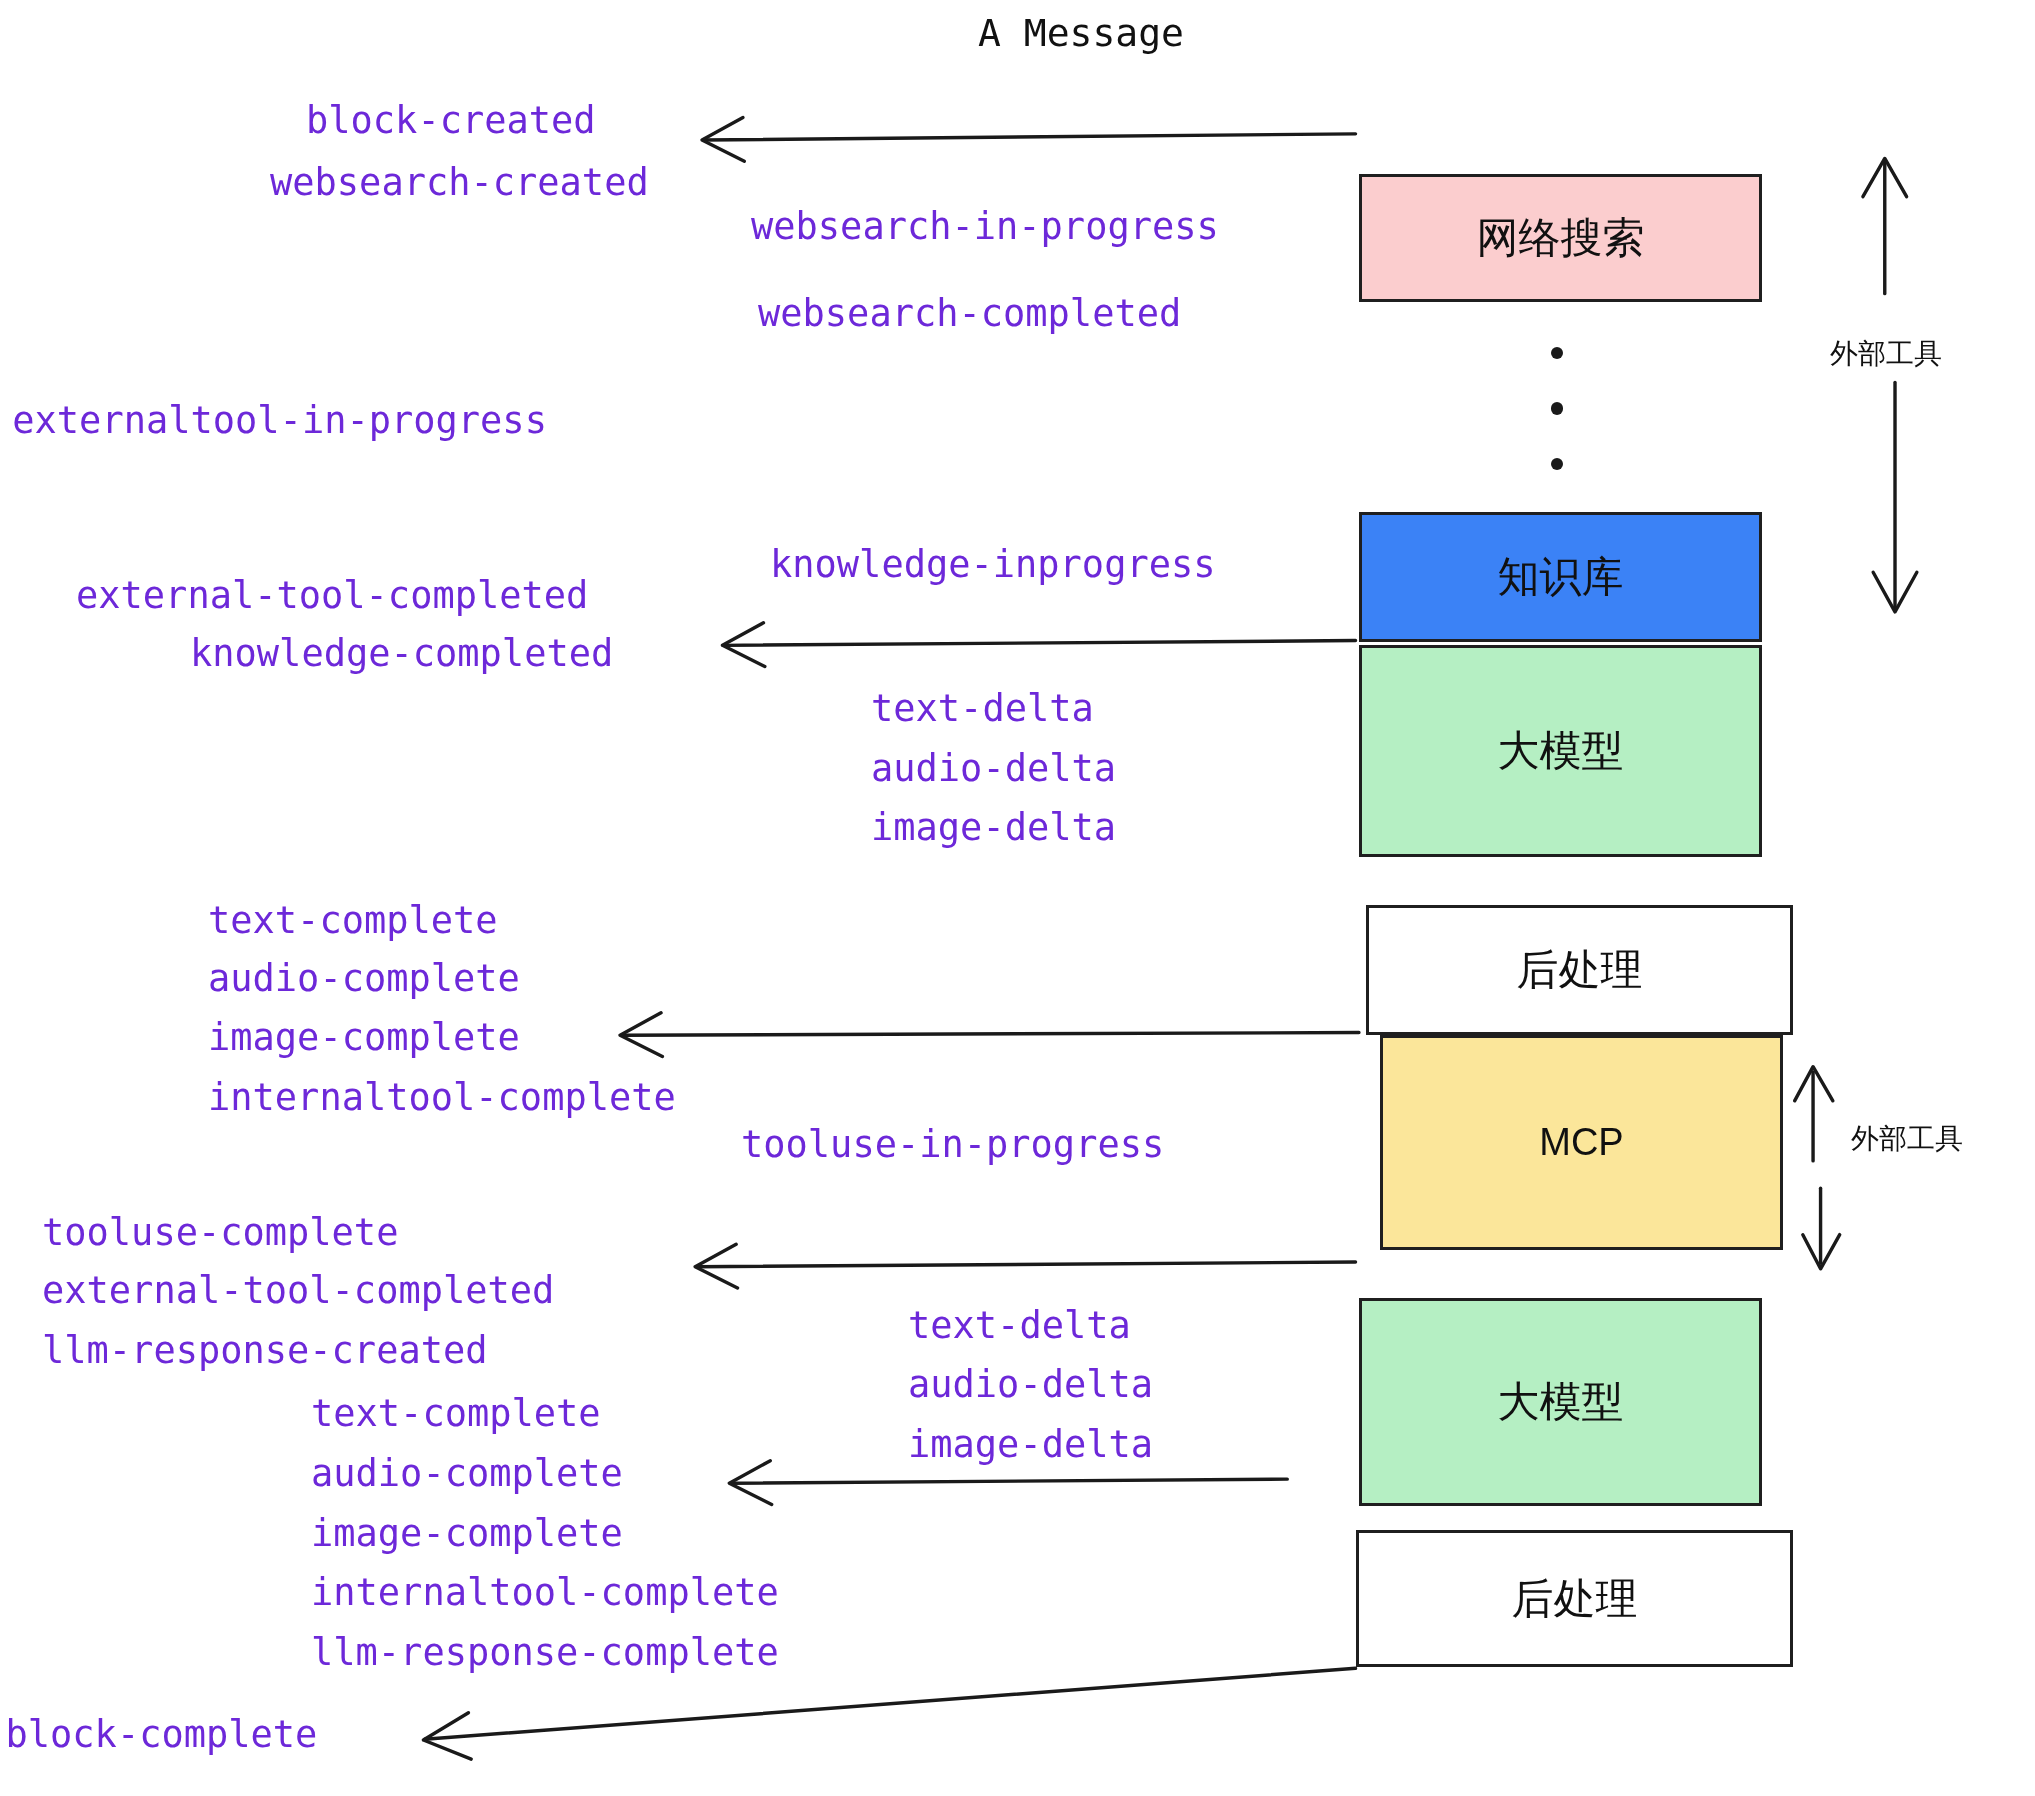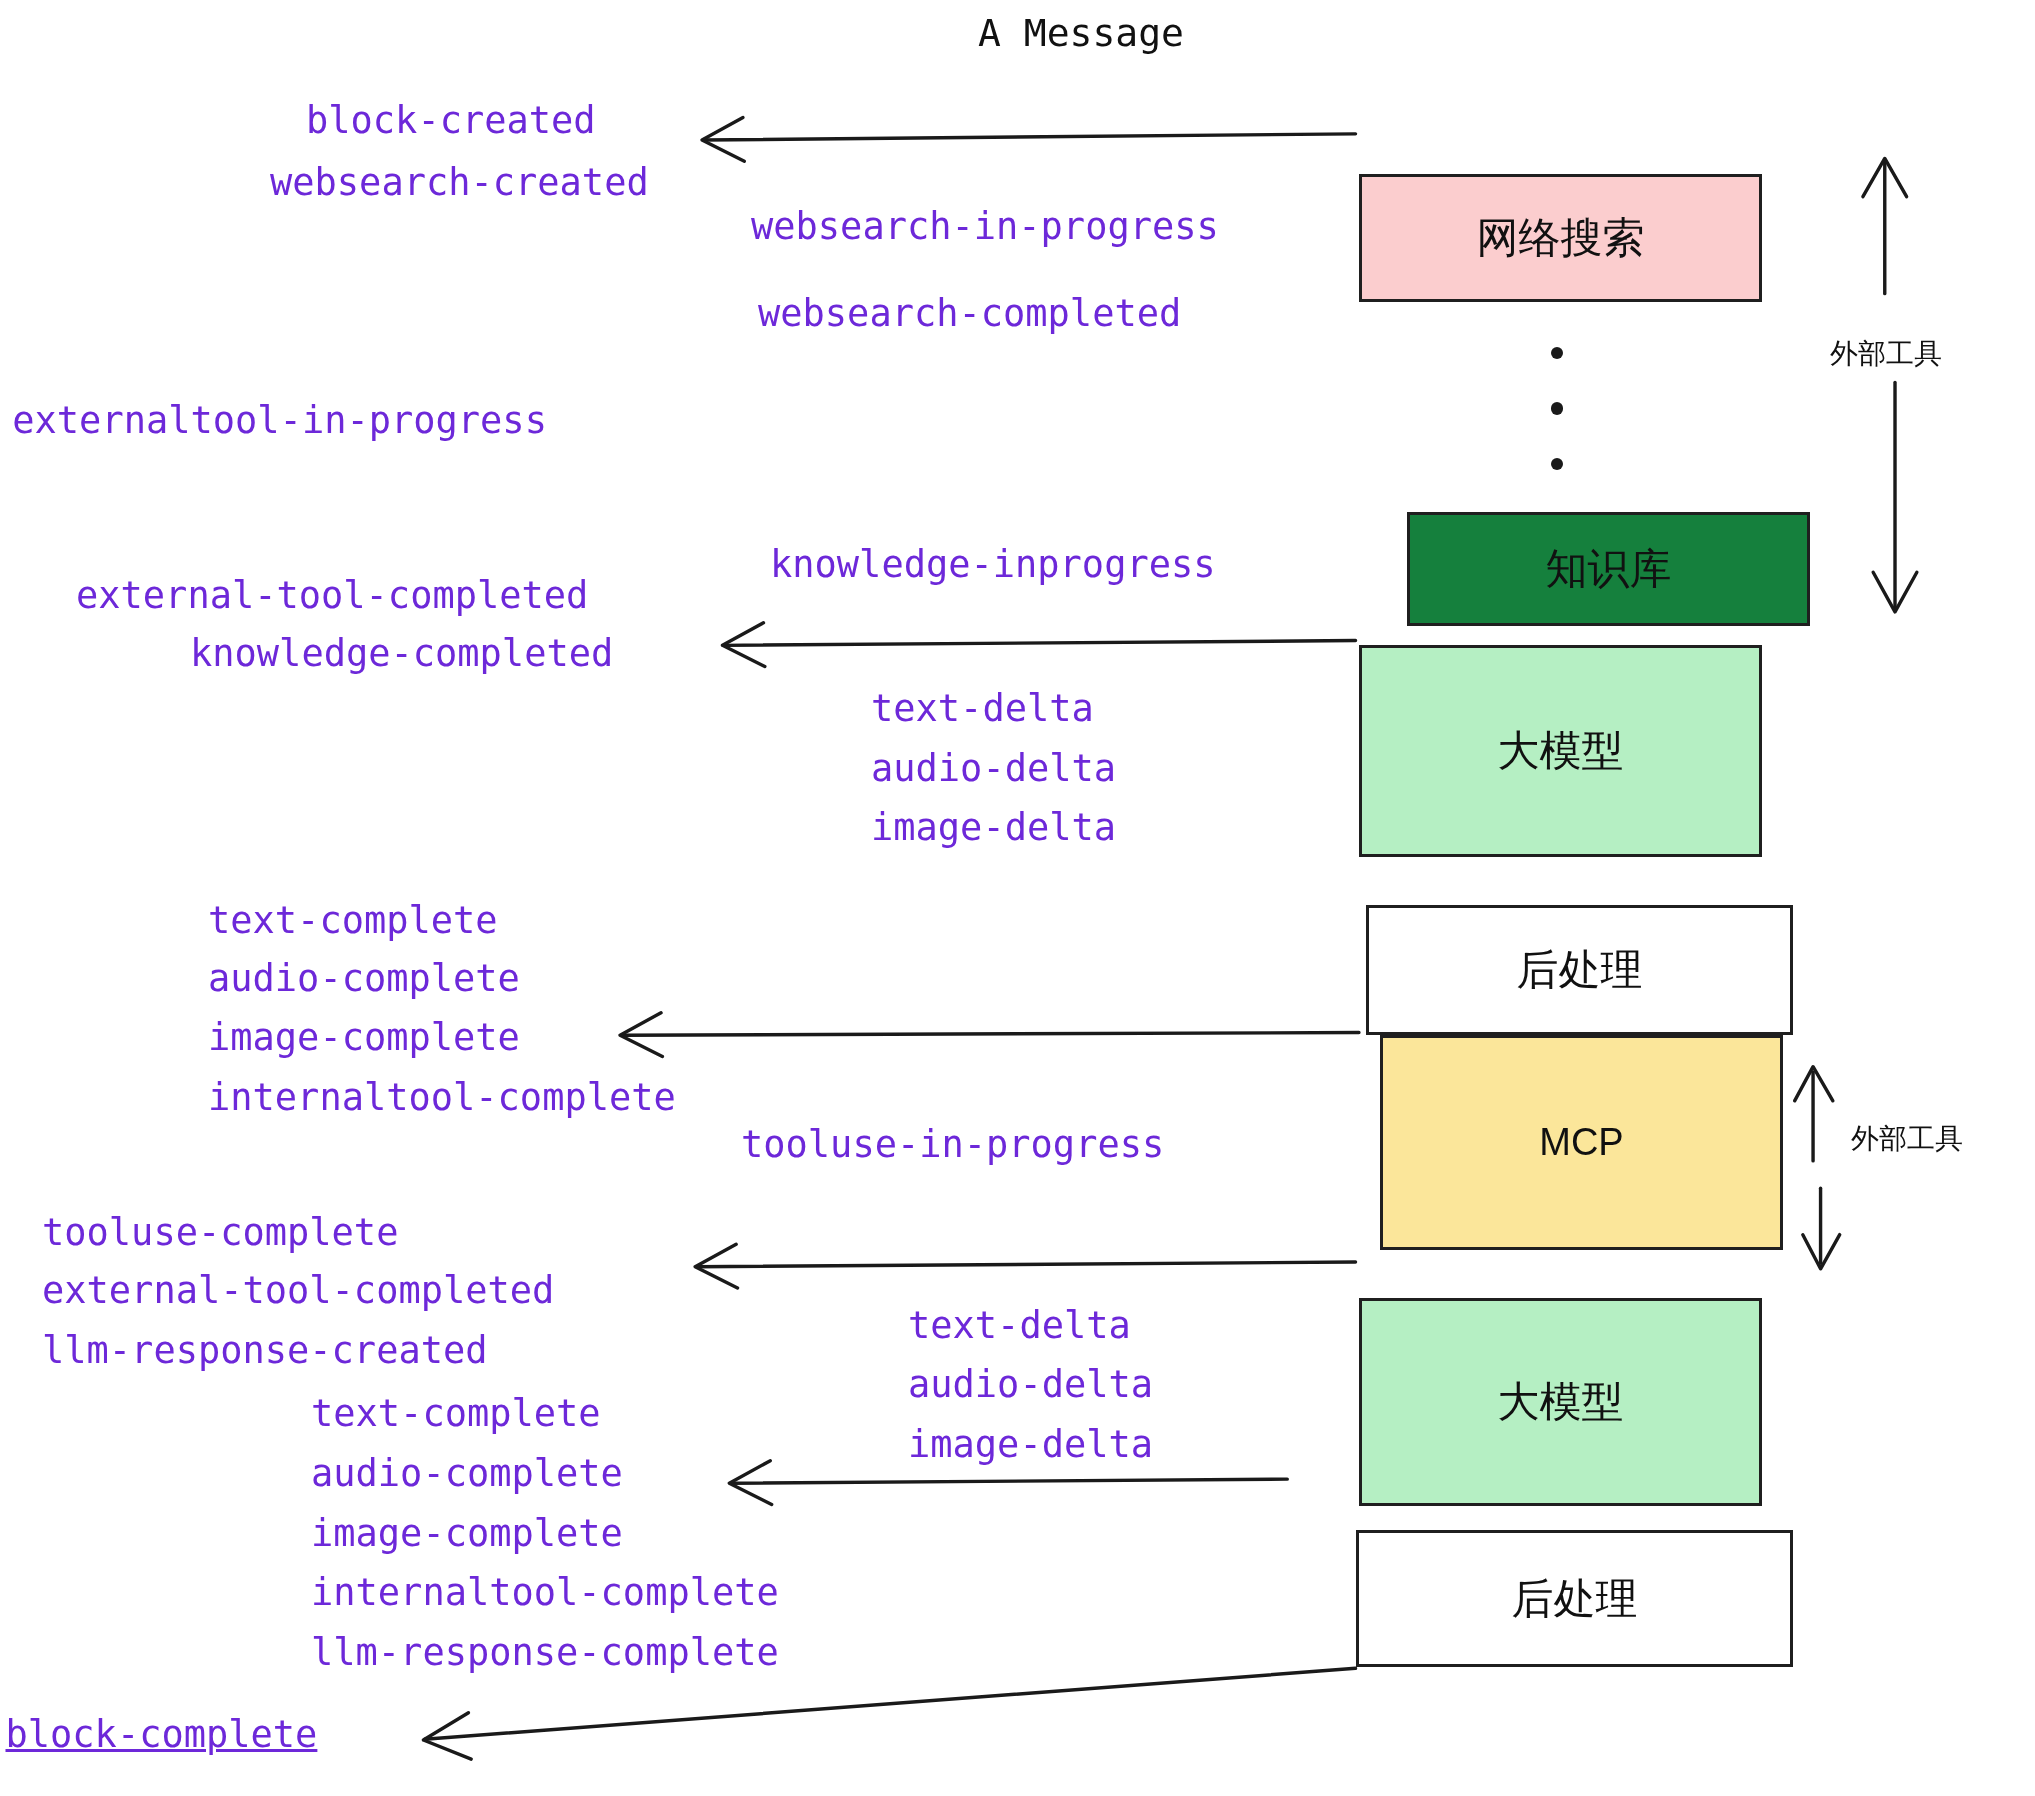--- a/index.html
+++ b/index.html
@@ -116,21 +116,21 @@
     </g>
   </svg>
 
   <div class="dots" id="ellipsis-node" style="left:1549px; top:347px; width:16.4px; height:123px;">
     <span></span>
     <span></span>
     <span></span>
   </div>
 
   <div class="node" id="node-websearch" style="left: 1359px; top: 174px; width: 403px; height: 128px; background: rgb(251, 205, 206); border-color: rgb(31, 31, 31);">网络搜索</div>
-  <div class="node" id="node-knowledge" style="left: 1359px; top: 512px; width: 403px; height: 114px; background: #15803d; border-color: rgb(31, 31, 31); margin-left: 48px;">知识库</div>
+  <div class="node" id="node-knowledge" style="left: 1359px; top: 512px; width: 403px; height: 130px; background: #3b82f6; border-color: rgb(31, 31, 31);">知识库</div>
   <div class="node" id="node-llm-top" style="left: 1359px; top: 645px; width: 403px; height: 212px; background: rgb(181, 239, 195); border-color: rgb(31, 31, 31);">大模型</div>
   <div class="node" id="node-post-top" style="left: 1366px; top: 905px; width: 427px; height: 130px; background: rgb(255, 255, 255); border-color: rgb(31, 31, 31);">后处理</div>
   <div class="node mono" id="node-mcp" style="left: 1380px; top: 1035px; width: 403px; height: 215px; background: rgb(251, 230, 154); border-color: rgb(31, 31, 31);">MCP</div>
   <div class="node" id="node-llm-bottom" style="left: 1359px; top: 1298px; width: 403px; height: 208px; background: rgb(181, 239, 195); border-color: rgb(31, 31, 31);">大模型</div>
   <div class="node" id="node-post-bottom" style="left: 1356px; top: 1530px; width: 437px; height: 137px; background: rgb(255, 255, 255); border-color: rgb(31, 31, 31);">后处理</div>
 
   <div class="sidelabel" id="side-0" style="left: 1830px; top: 335px;">外部工具</div>
   <div class="sidelabel" id="side-1" style="left: 1851px; top: 1120px;">外部工具</div>
 
   <div class="evt" id="evt-0" style="left: 306px; top: 102px;">block-created</div>
@@ -153,16 +153,16 @@
   <div class="evt" id="evt-17" style="left: 42px; top: 1272px;">external-tool-completed</div>
   <div class="evt" id="evt-18" style="left: 42px; top: 1332px;">llm-response-created</div>
   <div class="evt" id="evt-19" style="left: 908px; top: 1307px;">text-delta</div>
   <div class="evt" id="evt-20" style="left: 908px; top: 1366px;">audio-delta</div>
   <div class="evt" id="evt-21" style="left: 908px; top: 1426px;">image-delta</div>
   <div class="evt" id="evt-22" style="left: 311px; top: 1395px;">text-complete</div>
   <div class="evt" id="evt-23" style="left: 311px; top: 1455px;">audio-complete</div>
   <div class="evt" id="evt-24" style="left: 311px; top: 1515px;">image-complete</div>
   <div class="evt" id="evt-25" style="left: 311px; top: 1574px;">internaltool-complete</div>
   <div class="evt" id="evt-26" style="left: 311px; top: 1634px;">llm-response-complete</div>
-  <div class="evt" id="evt-27" style="left: 5.5px; top: 1716px; text-decoration: underline;">block-complete</div>
+  <div class="evt" id="evt-27" style="left: 5.5px; top: 1716px;">block-complete</div>
 
 </div>
 
 
 </body></html>

